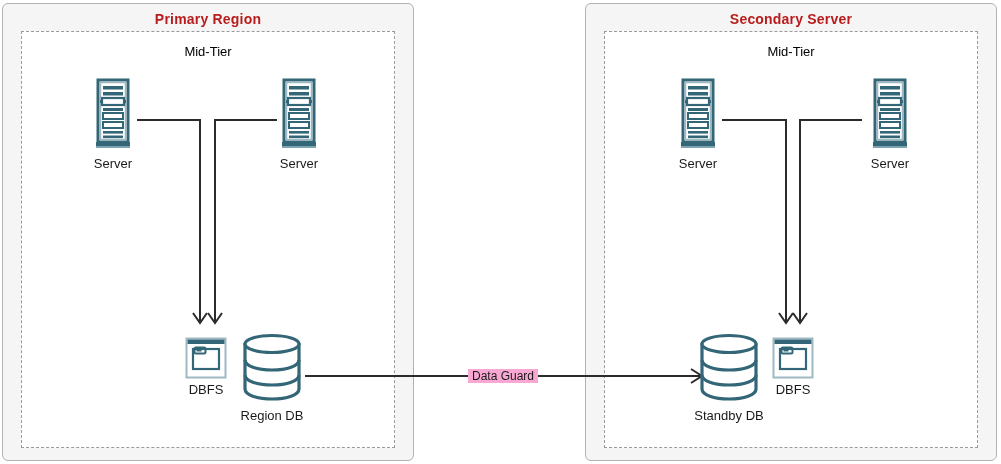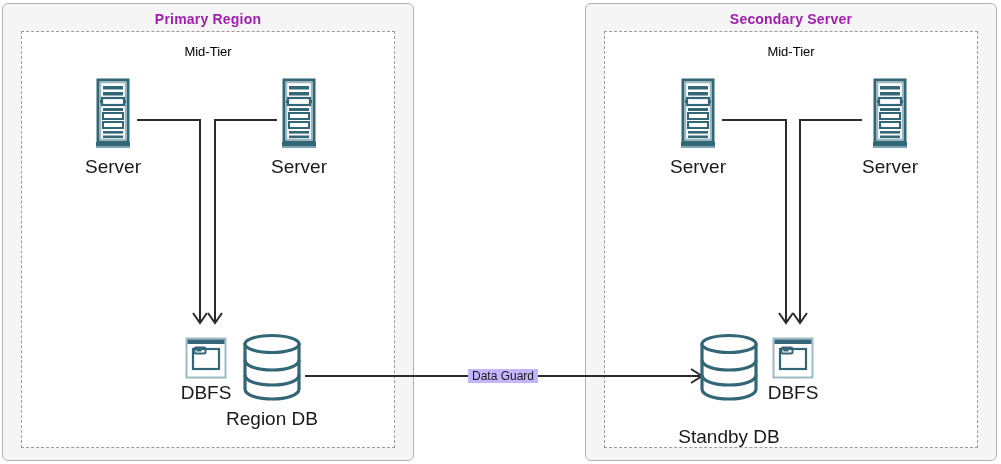--- a/index.html
+++ b/index.html
@@ -30,21 +30,21 @@
   #region-secondary { left: 585px; width: 412px; }
 
   .region-title {
     position: absolute;
     top: 7px;
     left: 0;
     right: 0;
     text-align: center;
     font-size: 14px;
     font-weight: bold;
-    color: #a21caf;
+    color: #b91c1c;
     letter-spacing: 0.2px;
   }
 
   .tier-box {
     position: absolute;
     top: 27px;
     left: 18px;
     right: 18px;
     height: 417px;
     background: #ffffff;
@@ -57,21 +57,21 @@
     left: 0;
     right: 0;
     text-align: center;
     font-size: 13px;
     color: #000000;
   }
 
   .node-label {
     position: absolute;
     text-align: center;
-    font-size: 19px;
+    font-size: 13px;
     color: #1a1a1a;
     white-space: nowrap;
   }
 
   .icon {
     position: absolute;
   }
 
   .edge-svg {
     position: absolute;
@@ -79,21 +79,21 @@
     top: 0;
     width: 1001px;
     height: 464px;
     pointer-events: none;
   }
 
   .edge-label {
     position: absolute;
     font-size: 12px;
     color: #1a1a1a;
-    background: #c4b5fd;
+    background: #f9a8d4;
     padding: 0 4px;
     white-space: nowrap;
   }
 </style>
 </head>
 <body>
 
 <div id="canvas">
 
   <div class="region" id="region-primary">
@@ -232,21 +232,21 @@
   <div class="node-label" style="left:837px; top:156px; width:106px;">Server</div>
 
   <div class="icon" style="left:698px; top:333px; width:62px; height:70px;">
     <svg width="62" height="70" viewBox="0 0 62 70">
       <path d="M 4 11 L 4 56 C 4 62 16 66 31 66 C 46 66 58 62 58 56 L 58 11" fill="#ffffff" stroke="#336677" stroke-width="3.2" stroke-linecap="round"></path>
       <ellipse cx="31" cy="11" rx="27" ry="8.5" fill="#ffffff" stroke="#336677" stroke-width="3.2"></ellipse>
       <path d="M 4 27 C 4 33 16 37 31 37 C 46 37 58 33 58 27" fill="none" stroke="#336677" stroke-width="3.2"></path>
       <path d="M 4 42 C 4 48 16 52 31 52 C 46 52 58 48 58 42" fill="none" stroke="#336677" stroke-width="3.2"></path>
     </svg>
   </div>
-  <div class="node-label" style="left:669px; top:408px; width:120px;margin-top:18px;">Standby DB</div>
+  <div class="node-label" style="left:669px; top:408px; width:120px;">Standby DB</div>
 
   <div class="icon" style="left:772px; top:337px; width:42px; height:42px;">
     <svg width="42" height="42" viewBox="0 0 42 42">
       <rect x="1.5" y="1.5" width="39" height="39" fill="#ffffff" stroke="#9fb9c3" stroke-width="2"></rect>
       <rect x="2.5" y="2.5" width="37" height="4.5" fill="#336677"></rect>
       <rect x="8" y="12" width="26" height="20" fill="none" stroke="#336677" stroke-width="2.2"></rect>
       <rect x="9.5" y="10.5" width="11" height="6" rx="1.5" fill="none" stroke="#336677" stroke-width="2"></rect>
       <rect x="11.5" y="12.5" width="5" height="2" fill="#336677"></rect>
     </svg>
   </div>

